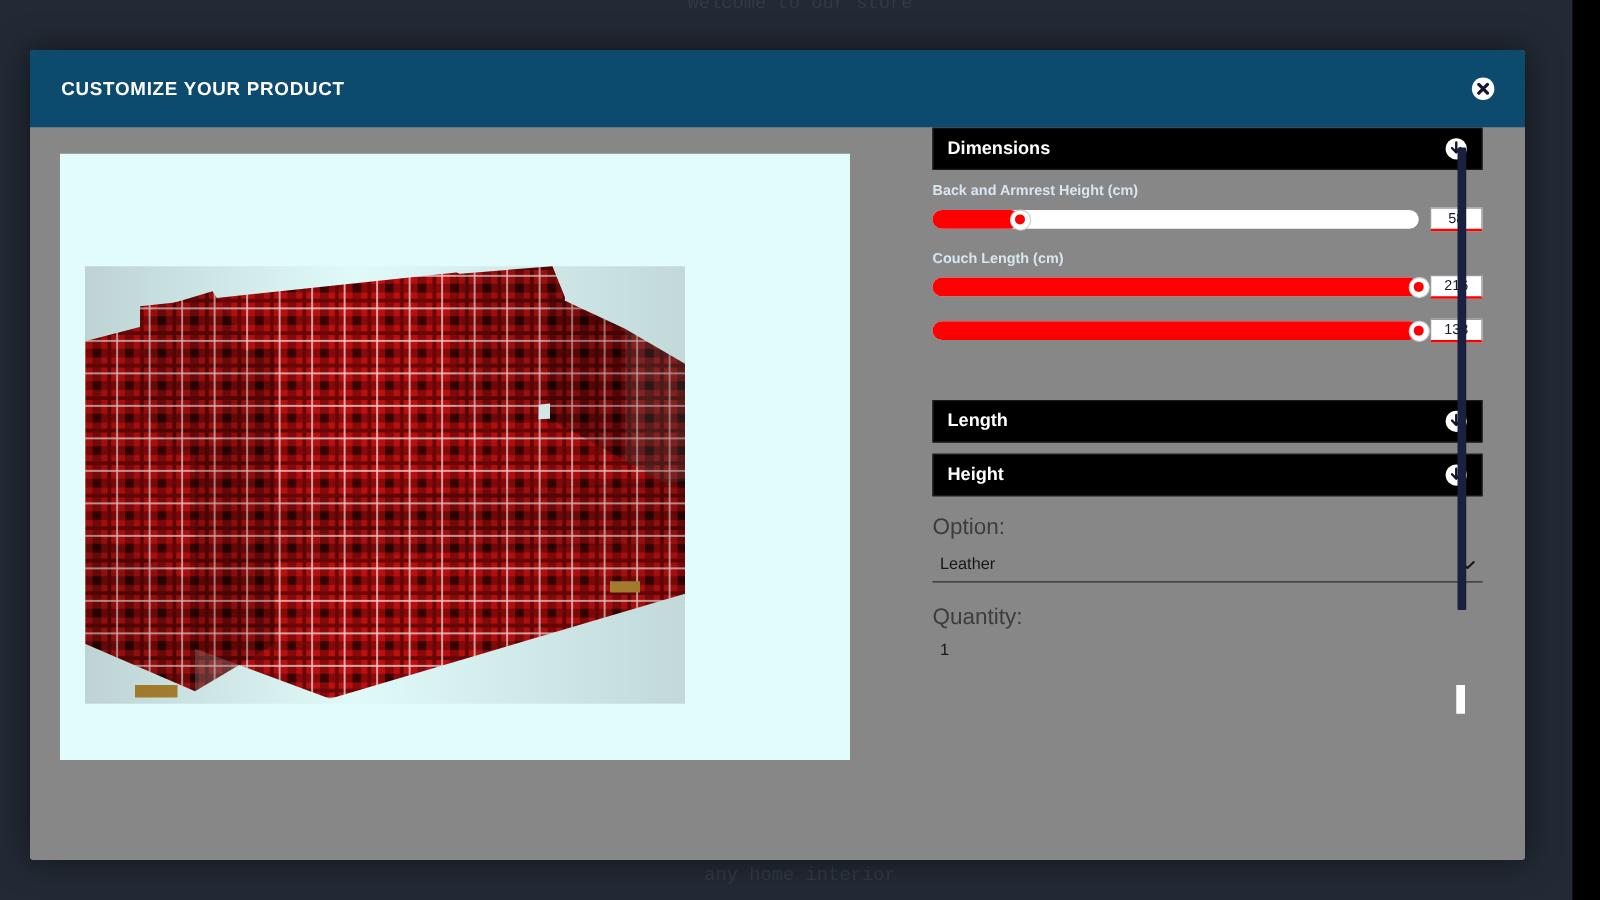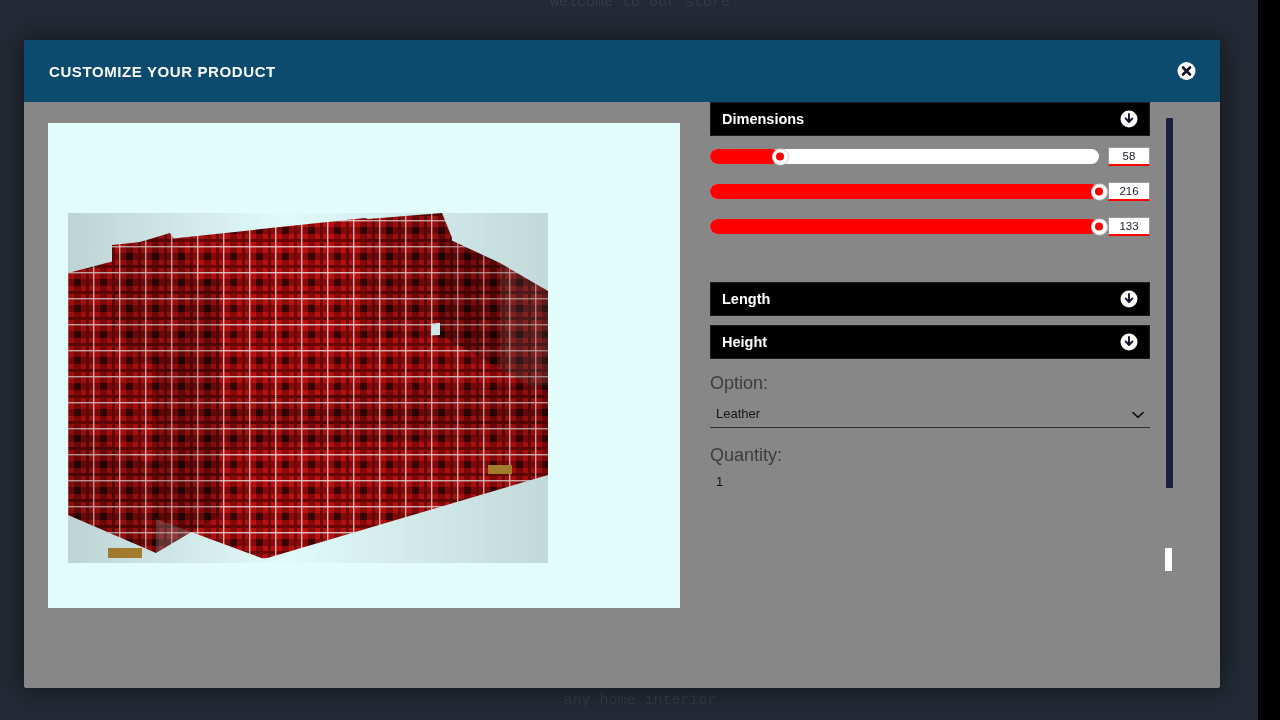--- a/index.html
+++ b/index.html
@@ -75,21 +75,21 @@
     left: 24px; top: 21px;
     width: 632px; height: 485px;
     background: #e2fcfc;
     overflow: hidden;
   }
   .couch-svg { display: block; width: 632px; height: 485px; }
 
   
   .panel {
     position: absolute;
-    left: 676px; top: 0;
+    left: 712px; top: 0;
     width: 460px; height: 586px;
     overflow: hidden;
   }
   .section-head {
     position: relative;
     margin: 0 10px 0 10px;
     height: 34px;
     background: #000;
     display: flex;
     align-items: center;
@@ -317,30 +317,32 @@
             <svg viewBox="0 0 18 18" width="18" height="18">
               <circle cx="9" cy="9" r="8.5" fill="#ffffff"></circle>
               <path d="M9 4 L9 11.5 M5.6 8.4 L9 12 L12.4 8.4" stroke="#13132b" stroke-width="1.9" fill="none" stroke-linecap="round" stroke-linejoin="round"></path>
             </svg>
           </span>
         </div>
 
         <div class="section-body">
 
           <div class="field">
+            <div class="field-label">Back and Armrest Height (cm)</div>
             <div class="slider-row">
               <div class="slider">
                 <div class="fill" style="width:18%"></div>
                 <div class="thumb" style="left:18%"></div>
               </div>
               <div class="num-box">58</div>
             </div>
           </div>
 
           <div class="field">
+            <div class="field-label">Couch Length (cm)</div>
             <div class="slider-row">
               <div class="slider">
                 <div class="fill" style="width:100%"></div>
                 <div class="thumb" style="left:100%"></div>
               </div>
               <div class="num-box">216</div>
             </div>
           </div>
 
           <div class="field">

